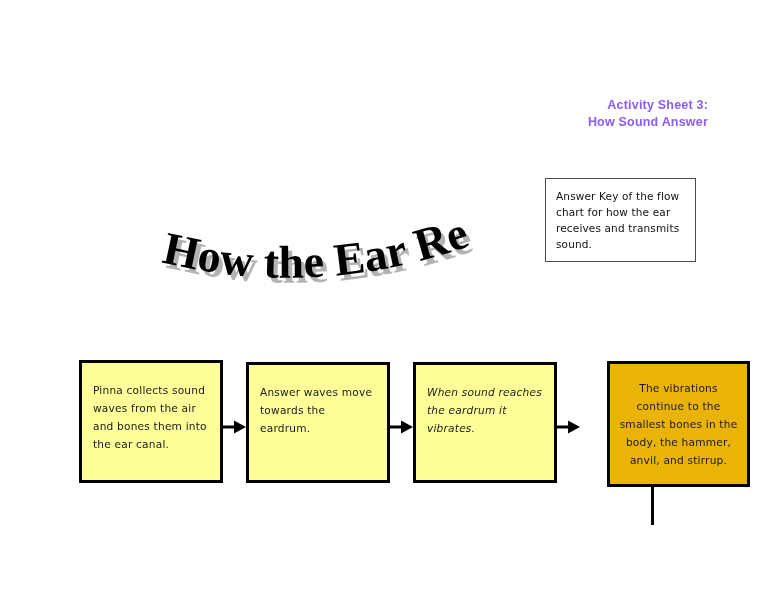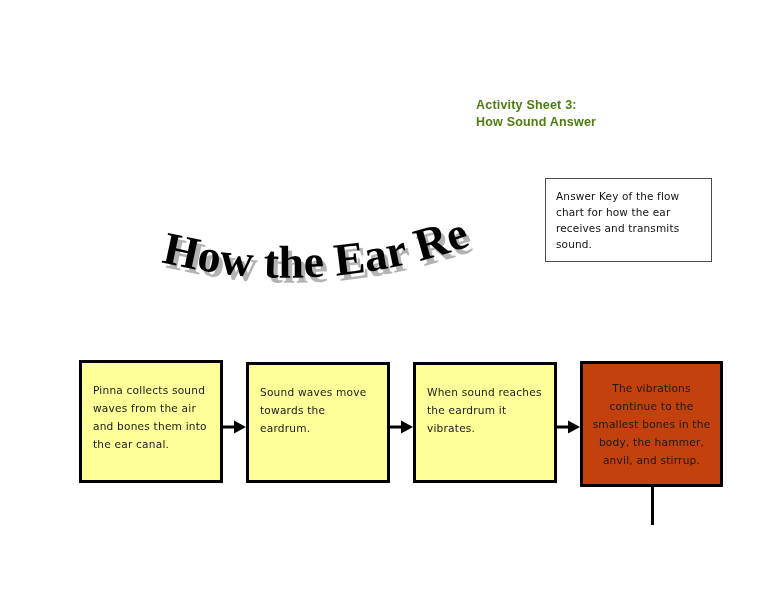--- a/index.html
+++ b/index.html
@@ -15,35 +15,35 @@
     font-family: "Liberation Sans", sans-serif;
     color: #000000;
   }
 
   
   #sheet-header {
     position: absolute;
     left: 476px;
     top: 97px;
     width: 232px;
-    text-align: left;
+    text-align: right;
     font-family: "Liberation Sans", sans-serif;
     font-weight: bold;
     font-size: 12.5px;
     line-height: 17px;
     letter-spacing: 0.2px;
-    color: #4d7c0f;
+    color: #8b5cf6;
   }
 
   
   #answer-key-box {
     position: absolute;
     left: 545px;
     top: 178px;
-    width: 167px;
+    width: 151px;
     height: 84px;
     border: 1px solid #4a4a4a;
     box-sizing: border-box;
     background: #ffffff;
   }
   #answer-key-text {
     position: absolute;
     left: 10px;
     top: 9px;
     width: 134px;
@@ -95,21 +95,21 @@
     width: 100%;
     font-family: "DejaVu Sans", sans-serif;
     font-size: 10.6px;
     line-height: 18px;
     letter-spacing: 0.2px;
     color: #1a1a1a;
     white-space: pre-wrap;
     box-sizing: border-box;
   }
   .flow-box.yellow { background: #ffff99; }
-  .flow-box.green  { background: #c2410c; }
+  .flow-box.green  { background: #eab308; margin-left: 27px; }
 
   .flow-box.align-left .box-text {
     text-align: left;
     padding: 0 9px 0 11px;
   }
   .flow-box.align-center .box-text {
     text-align: center;
     padding: 0 8px;
   }
   .flow-box.top .box-text {
@@ -172,31 +172,31 @@
   </div>
 
   <div class="arrow" style="left:223px; top:420px; width:23px;">
     <svg width="23" height="14" viewBox="0 0 23 14" xmlns="http://www.w3.org/2000/svg">
       <rect x="0" y="5.5" width="13" height="3" fill="#000000"></rect>
       <polygon points="11,0.5 23,7 11,13.5" fill="#000000"></polygon>
     </svg>
   </div>
 
   <div class="flow-box yellow align-left top" style="left:246px; top:362px; width:144px; height:121px;">
-    <div class="box-text">Sound waves move towards the eardrum.</div>
+    <div class="box-text">Answer waves move towards the eardrum.</div>
   </div>
 
   <div class="arrow" style="left:390px; top:420px; width:23px;">
     <svg width="23" height="14" viewBox="0 0 23 14" xmlns="http://www.w3.org/2000/svg">
       <rect x="0" y="5.5" width="13" height="3" fill="#000000"></rect>
       <polygon points="11,0.5 23,7 11,13.5" fill="#000000"></polygon>
     </svg>
   </div>
 
-  <div class="flow-box yellow align-left top" style="left:413px; top:362px; width:144px; height:121px;">
+  <div class="flow-box yellow align-left top" style="left:413px; top:362px; width:144px; height:121px;font-style:italic;">
     <div class="box-text">When sound reaches the eardrum it vibrates.</div>
   </div>
 
   <div class="arrow" style="left:557px; top:420px; width:23px;">
     <svg width="23" height="14" viewBox="0 0 23 14" xmlns="http://www.w3.org/2000/svg">
       <rect x="0" y="5.5" width="13" height="3" fill="#000000"></rect>
       <polygon points="11,0.5 23,7 11,13.5" fill="#000000"></polygon>
     </svg>
   </div>
 

